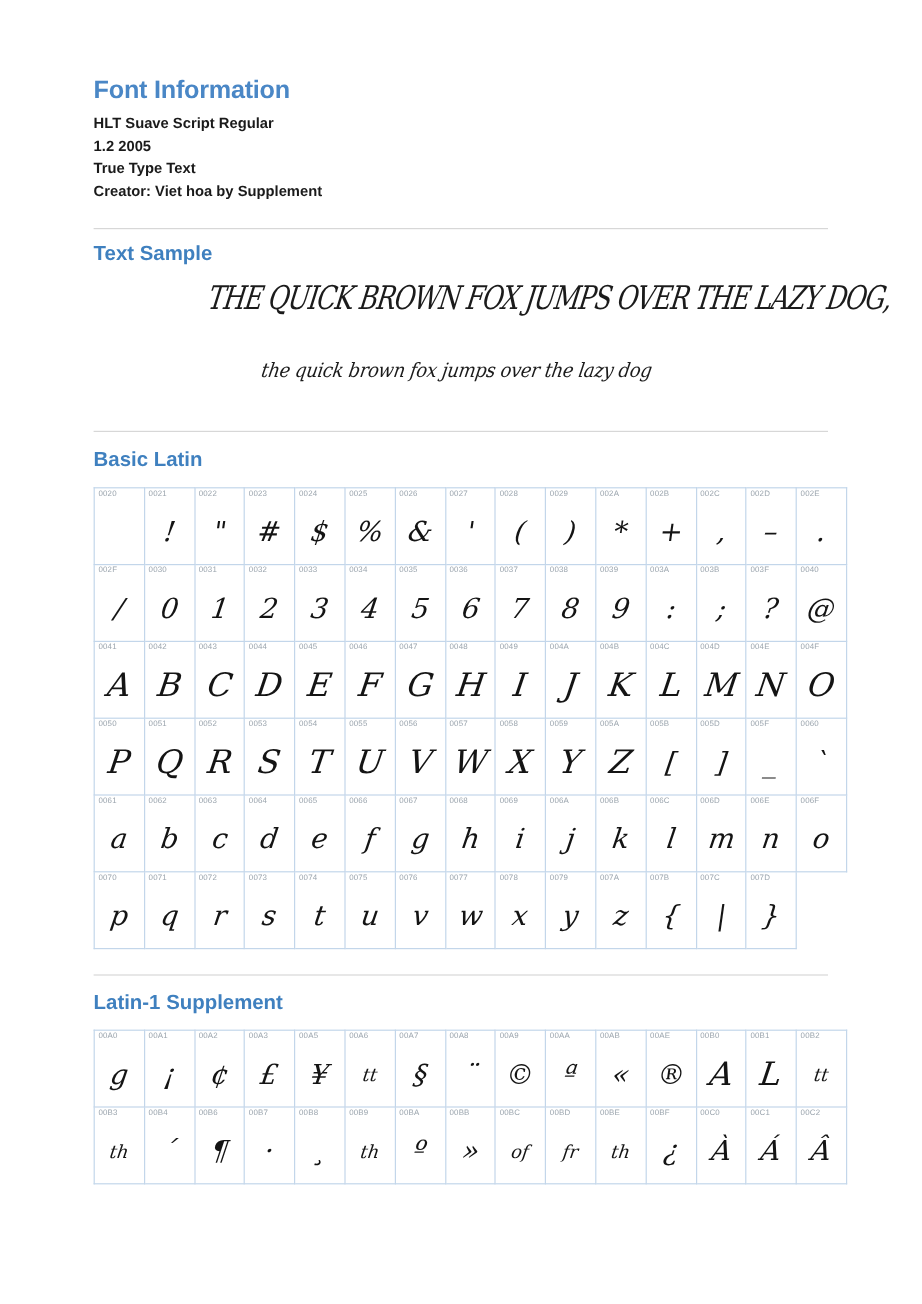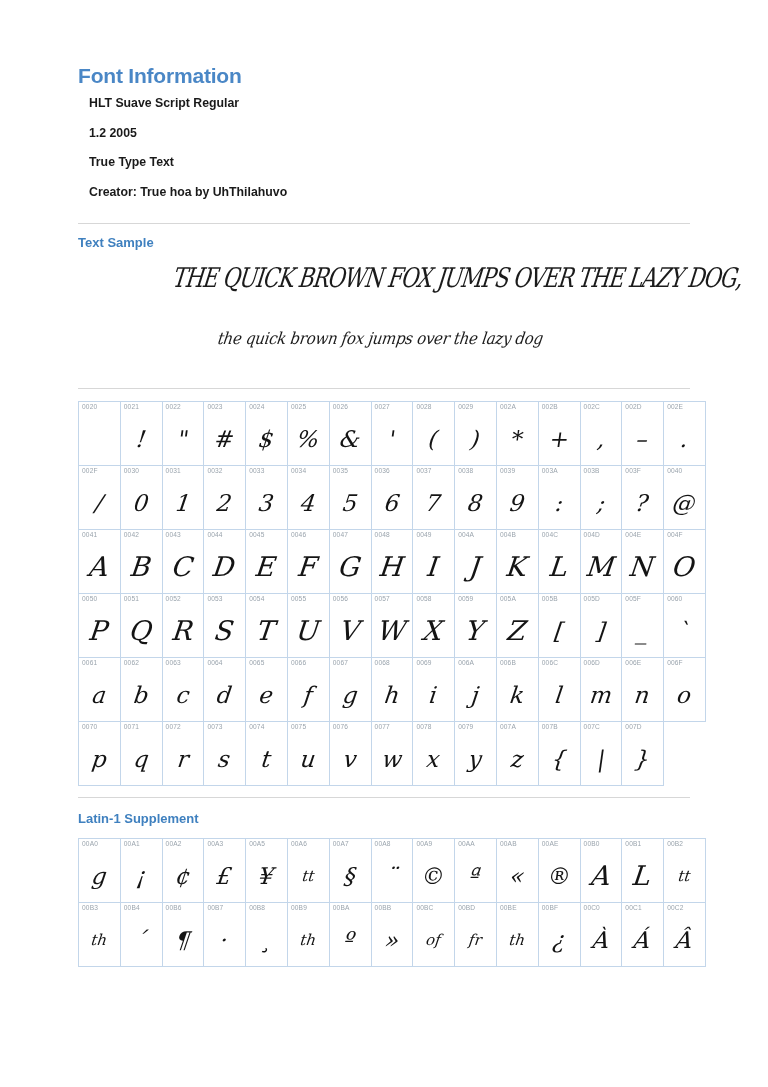--- a/index.html
+++ b/index.html
@@ -43,51 +43,51 @@
   .meta-list {
     margin: 0;
     padding: 0;
     list-style: none;
   }
   .meta-line {
     color: #1a1a1a;
     font-size: 12.3px;
     font-weight: bold;
     line-height: 18.5px;
-    margin: 11px;
+    margin: 0;
   }
   .meta-line.first { margin-top: 7px; }
   .meta-line.copyright {
     max-width: 600px;
     line-height: 19px;
   }
 
   
   .rule {
     border: 0;
     border-top: 1px solid #d7d7d7;
     margin: 0;
     width: 612px;
     height: 0;
   }
   .section-head {
     color: #3f80bf;
-    font-size: 13px;
+    font-size: 17px;
     font-weight: bold;
     margin: 0;
     line-height: 1.2;
   }
 
   .sec-textsample { margin-top: 22px; }
   .sec-textsample .section-head { padding-top: 11px; }
 
   .sec-basic { margin-top: 19px; }
   .sec-basic .section-head { padding-top: 13px; }
 
-  .sec-latin1 { margin-top: 11px; }
+  .sec-latin1 { margin-top: 21px; }
   .sec-latin1 .section-head { padding-top: 13px; }
 
   
   .sample-area {
     margin-top: 6px;
     position: relative;
     height: 112px;
   }
   .sample {
     font-family: "DejaVu Serif", "Liberation Serif", serif;
@@ -171,34 +171,35 @@
 
 <div class="page">
   <div class="content">
 
     <h1 class="doc-title">Font Information</h1>
 
     <div class="meta-list">
       <div class="meta-line first">HLT Suave Script Regular</div>
       <div class="meta-line">1.2 2005</div>
       <div class="meta-line">True Type Text</div>
-      <div class="meta-line">Creator: True hoa by UhThilahuvo</div>
+      <div class="meta-line">Creator: Viet hoa by Supplement</div>
     </div>
 
     <div class="sec-textsample">
       <hr class="rule">
       <h2 class="section-head">Text Sample</h2>
       <div class="sample-area">
         <div class="sample sample-upper">THE QUICK BROWN FOX JUMPS OVER THE LAZY DOG,</div>
         <div class="sample sample-lower">the quick brown fox jumps over the lazy dog</div>
       </div>
     </div>
 
     <div class="sec-basic">
       <hr class="rule">
+      <h2 class="section-head">Basic Latin</h2>
       <table class="glyph-table">
         <tbody>
             <tr>
               <td>
                 <div class="cell-inner">
                   <div class="code">0020</div>
                   <div class="glyph"></div>
                 </div>
               </td>
               <td>

